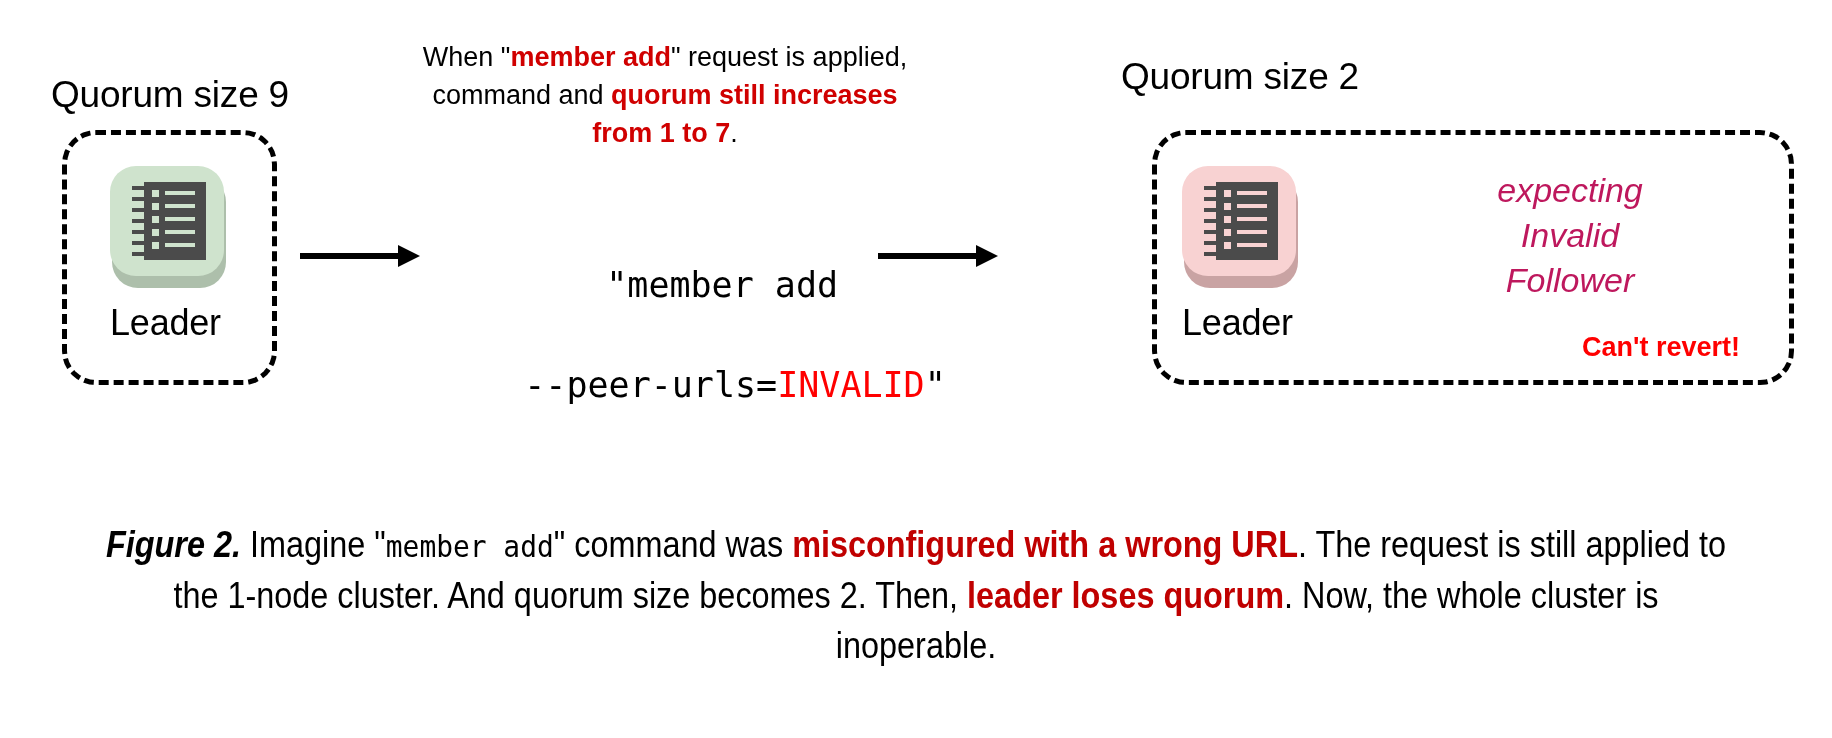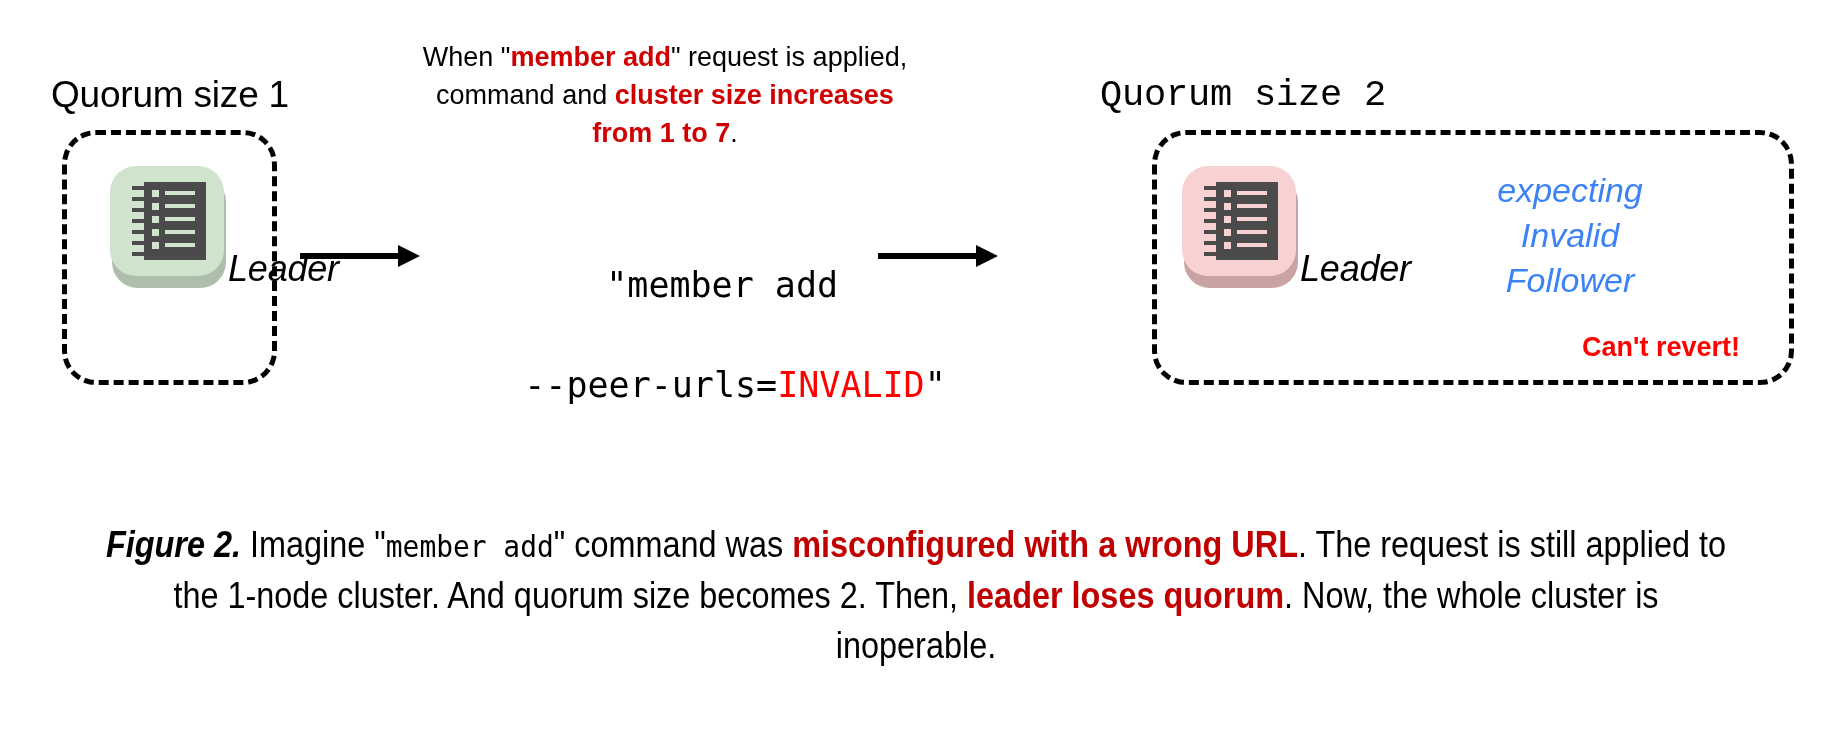--- a/index.html
+++ b/index.html
@@ -40,22 +40,22 @@
     border: 5px dashed #000000;
     border-radius: 34px;
     box-sizing: border-box;
     background: transparent;
   }
 
   
   .node {
     position: absolute;
     display: flex;
-    align-items: flex-end;
-    font-style: italic;
+    flex-direction: column;
+    align-items: flex-start;
   }
   .node-icon-wrap {
     position: relative;
     width: 118px;
     height: 130px;
   }
   
   .node-tile-shadow {
     position: absolute;
     left: 2px;
@@ -171,21 +171,21 @@
   }
 
   
   .status-italic {
     position: absolute;
     text-align: center;
     font-family: "Liberation Sans", sans-serif;
     font-style: italic;
     font-size: 34px;
     line-height: 45px;
-    color: #3b82f6;
+    color: #be185d;
     white-space: pre-line;
   }
   .status-warn {
     position: absolute;
     text-align: center;
     font-family: "Liberation Sans", sans-serif;
     font-weight: bold;
     font-size: 27px;
     color: #ff0000;
     white-space: nowrap;
@@ -217,25 +217,25 @@
     font-weight: bold;
   }
 </style>
 </head>
 <body>
 
 <div class="stage">
 
   <div class="top-note" style="left:355px; top:38px; width:620px;">
     <span>When "</span><span class="red-b">member add</span><span>" request is applied,</span><br>
-    <span>command and </span><span class="red-b">cluster size increases</span><br>
+    <span>command and </span><span class="red-b">quorum still increases</span><br>
     <span class="red-b">from 1 to 7</span><span>.</span>
   </div>
 
-  <div class="cluster-title abs" style="left:30px; top:74px; width:280px;">Quorum size 1</div>
+  <div class="cluster-title abs" style="left:30px; top:74px; width:280px;">Quorum size 9</div>
 
   <div class="cluster-box abs" style="left:62px; top:130px; width:215px; height:255px;"></div>
 
   <div class="node" style="left:110px; top:160px;">
     <div class="node-icon-wrap">
       <div class="node-tile-shadow node-tile-green-shadow"></div>
       <div class="node-tile node-tile-green"></div>
       <div class="ledger">
         <div class="ledger-body"></div>
         <div class="ledger-ring" style="top:4px;"></div>
@@ -278,21 +278,21 @@
   <div class="command" style="left:440px; top:210px; width:480px;">
     <span>"member add</span><br>
     <span>--peer-urls=</span><span class="red">INVALID</span><span>"</span>
   </div>
 
   <div class="arrow" style="left:878px; top:245px; width:120px;">
     <div class="arrow-shaft" style="width:100px;"></div>
     <div class="arrow-head" style="left:98px;"></div>
   </div>
 
-  <div class="cluster-title abs" style="left:1100px; top:74px; width:280px;font-family:Liberation Mono, monospace;">Quorum size 2</div>
+  <div class="cluster-title abs" style="left:1100px; top:56px; width:280px;">Quorum size 2</div>
 
   <div class="cluster-box abs" style="left:1152px; top:130px; width:642px; height:255px;"></div>
 
   <div class="node" style="left:1182px; top:160px;">
     <div class="node-icon-wrap">
       <div class="node-tile-shadow node-tile-pink-shadow"></div>
       <div class="node-tile node-tile-pink"></div>
       <div class="ledger">
         <div class="ledger-body"></div>
         <div class="ledger-ring" style="top:4px;"></div>

